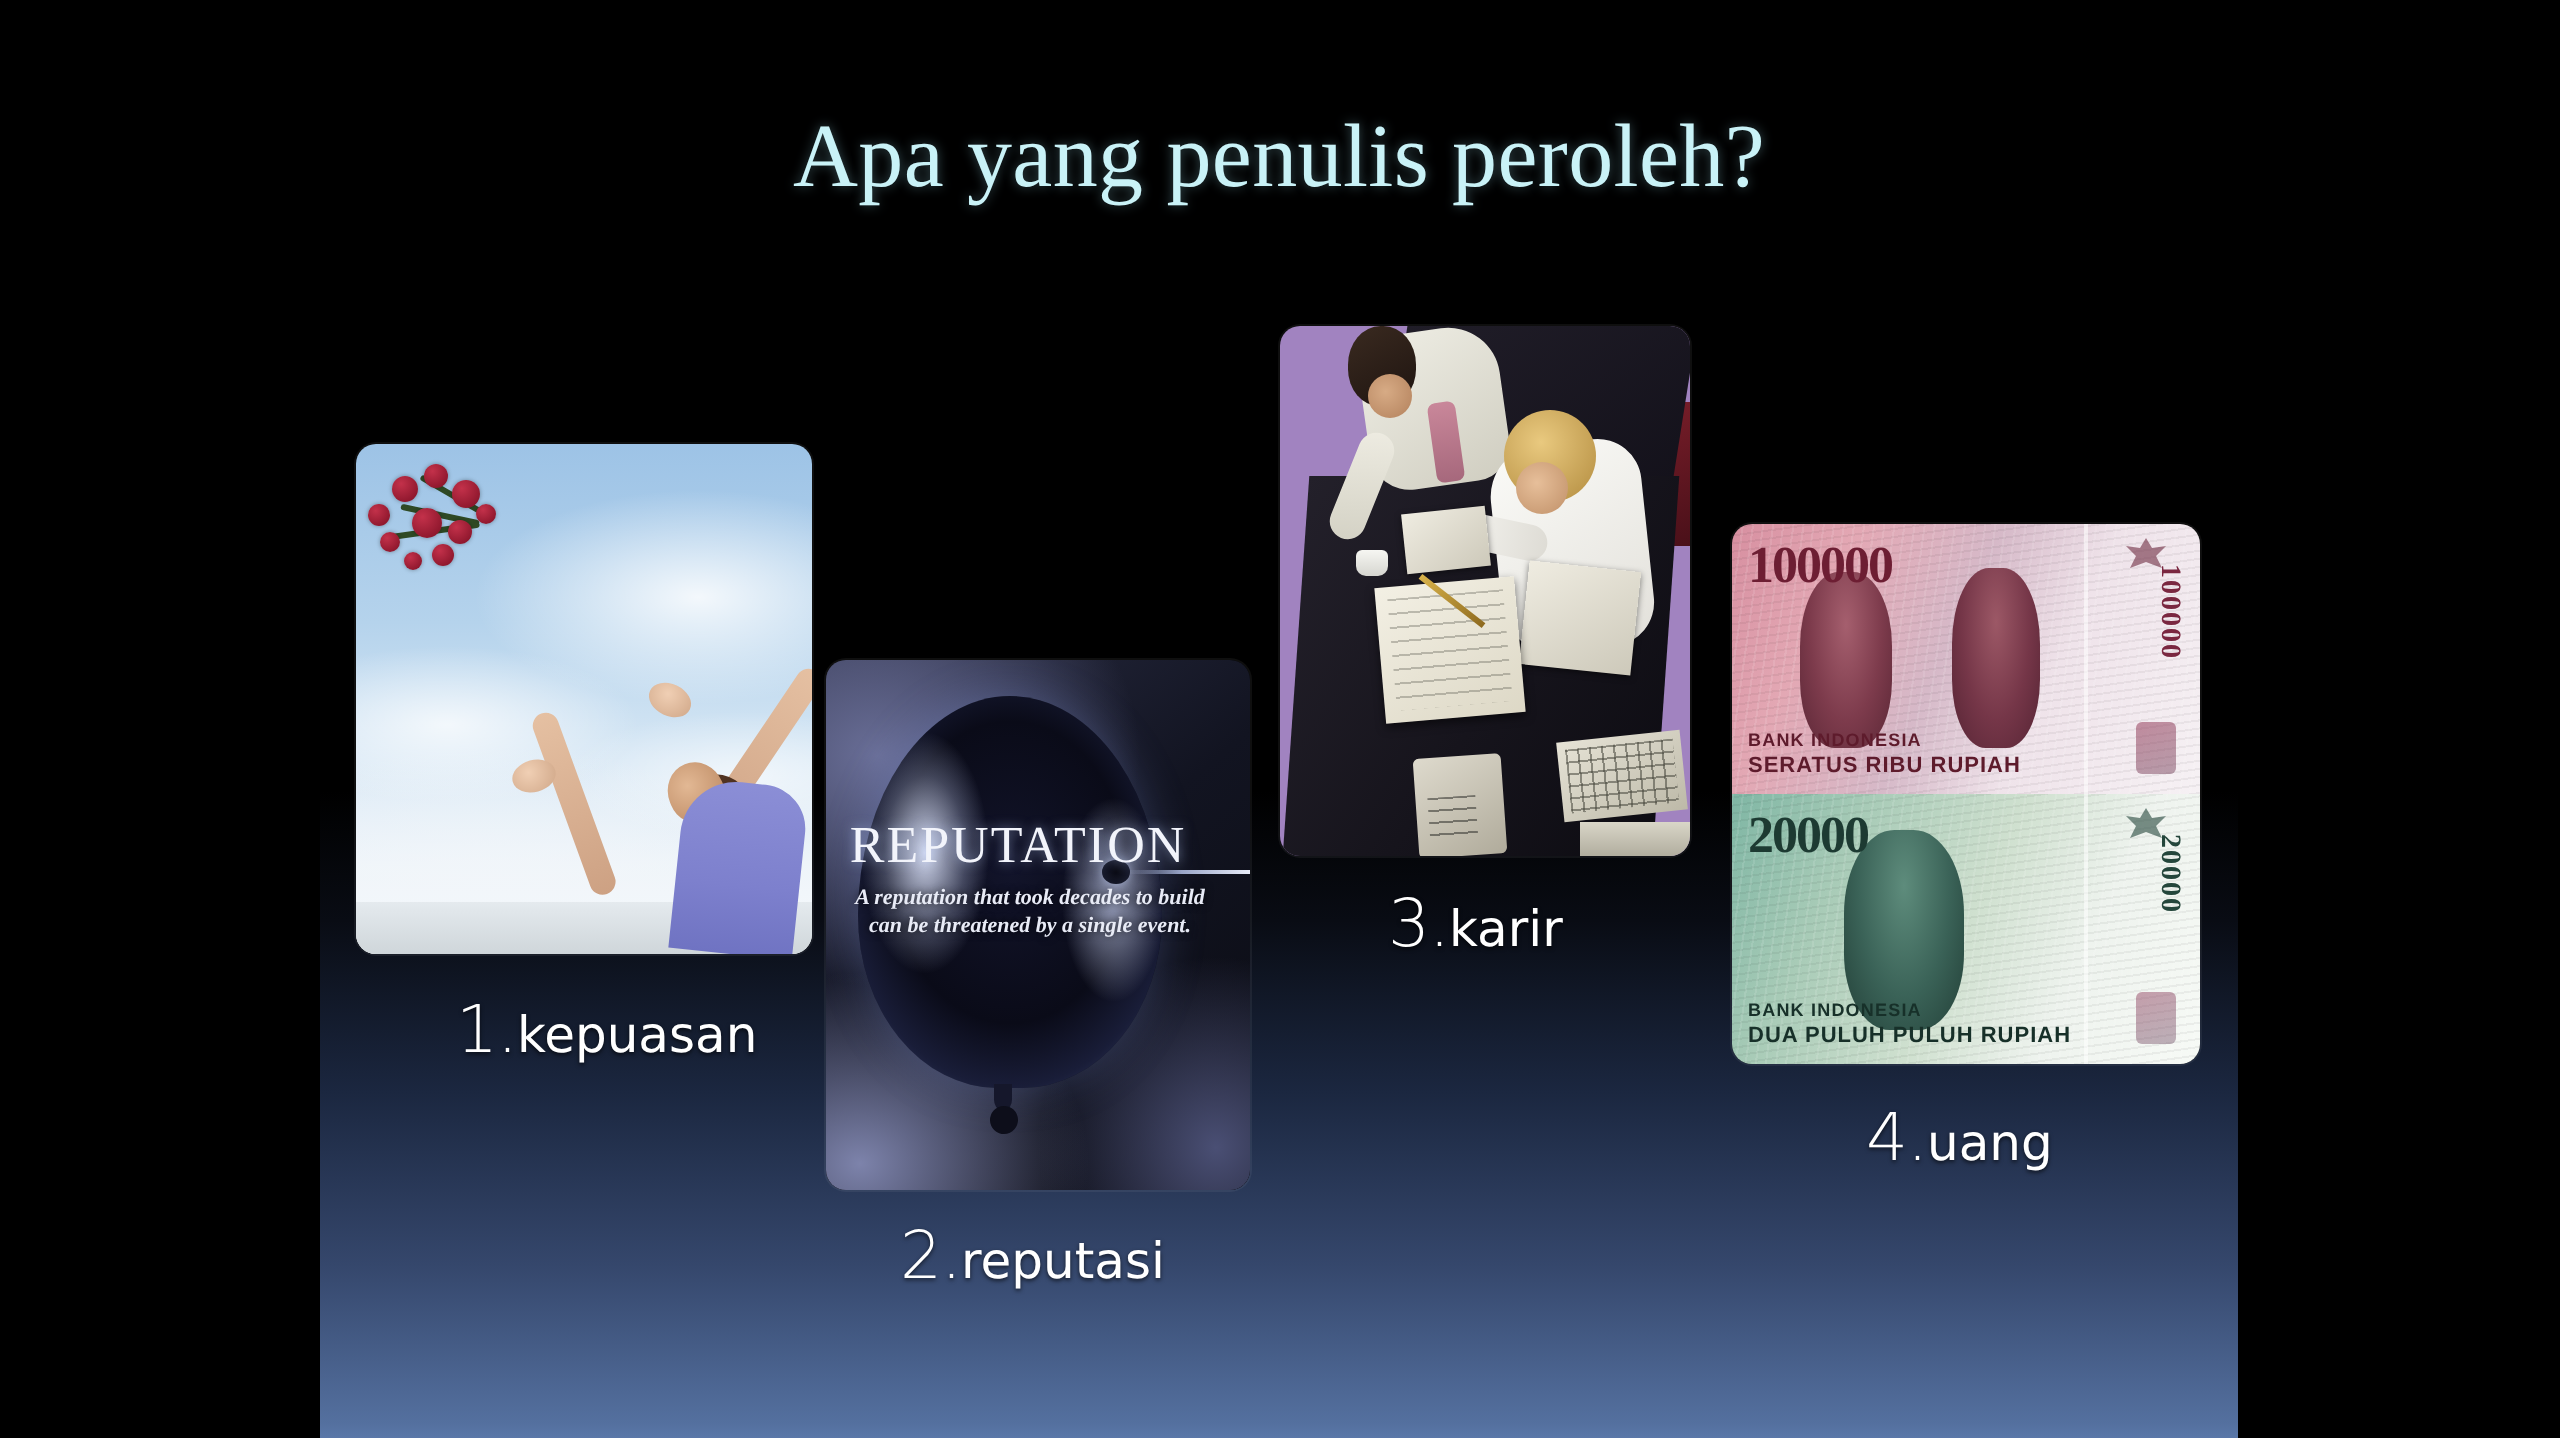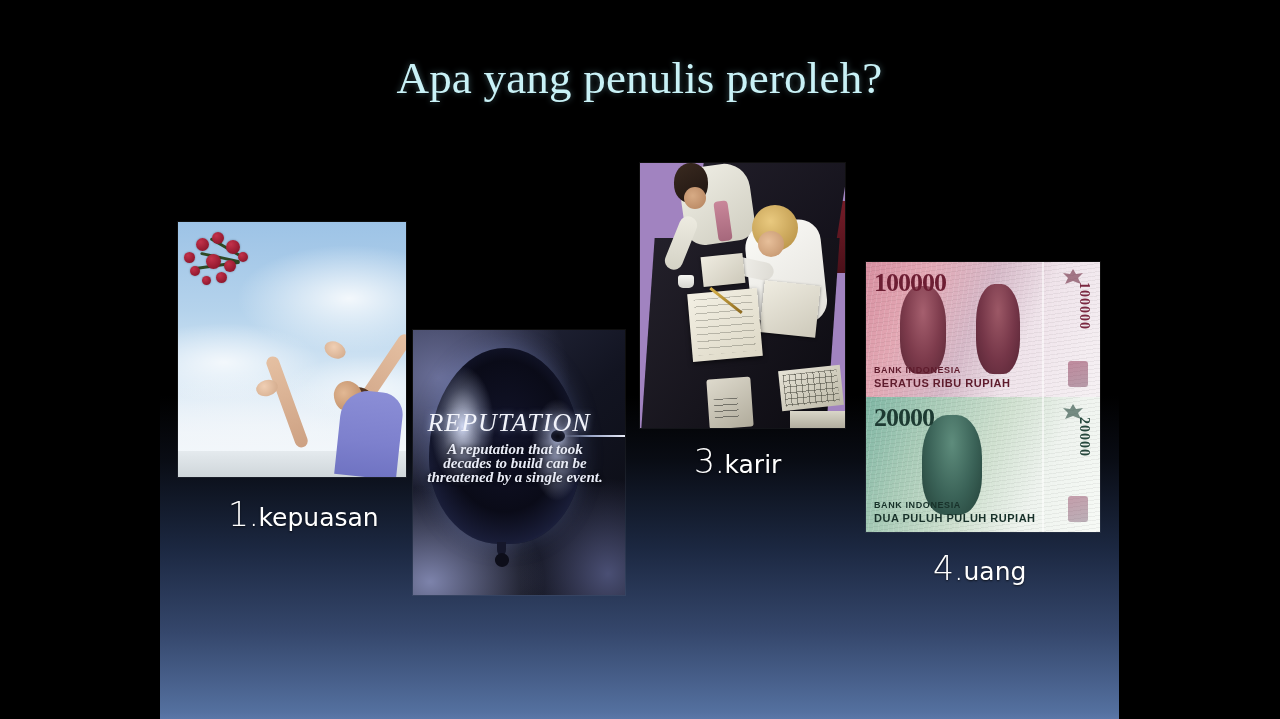--- a/index.html
+++ b/index.html
@@ -64,20 +64,21 @@
     text-shadow: 0 0 6px rgba(160,230,245,.35);
     white-space: nowrap;
   }
 
   
   .pic {
     position: absolute;
     overflow: hidden;
     background: #000;
     box-shadow: 0 0 0 1px rgba(255,255,255,0.06);
+    border-radius: 10px;
   }
   .pic .inner { position: absolute; inset: 0; }
 
   
   .caption {
     position: absolute;
     color: #ffffff;
     font-family: "DejaVu Sans", sans-serif;
     font-size: 25px;
     font-weight: 400;
@@ -187,29 +188,28 @@
   }
   #pic-reputasi .rep-title {
     position:absolute; left:0; right:0; top:78px;
     text-align:center;
     color:#f2f4fb;
     font-family:"Liberation Serif", serif;
     font-size:26px;
     letter-spacing:1px;
     text-shadow: 0 0 6px rgba(190,210,255,.55);
     padding-right: 20px;
-    font-style: italic;
   }
   #pic-reputasi .rep-sub {
     position:absolute; left:10px; right:18px; top:112px;
     text-align:center;
     color:#e8ebf6;
     font-family:"Liberation Serif", serif;
     font-style: italic;
-    font-size:15px;
+    font-size:11px;
     line-height:14px;
     font-weight:700;
     text-shadow: 0 0 4px rgba(0,0,0,.8);
   }
 
   
   #pic-karir { left: 480px; top: 163px; width: 205px; height: 265px; }
   #pic-karir .bg { position:absolute; inset:0; background:#a183c0; }
   #pic-karir .desk {
     position:absolute; left:8px; top:75px; width:185px; height:190px;
@@ -466,20 +466,23 @@
     <div class="pic" id="pic-reputasi">
       <div class="inner">
         <div class="bg"></div>
         <div class="balloon"></div>
         <div class="knot"></div>
         <div class="needle"></div>
         <div class="rep-title">REPUTATION</div>
         <div class="rep-sub">A reputation that took decades to build can be threatened by a single event.</div>
       </div>
     </div>
+    <div class="caption" id="cap-reputasi">
+      <span class="num">2.</span><span>reputasi</span>
+    </div>
 
     <div class="pic" id="pic-karir">
       <div class="inner">
         <div class="bg"></div>
         <div class="chair"></div>
         <div class="desk2"></div>
         <div class="desk"></div>
 
         <div class="person-a">
           <div class="torso"></div>

